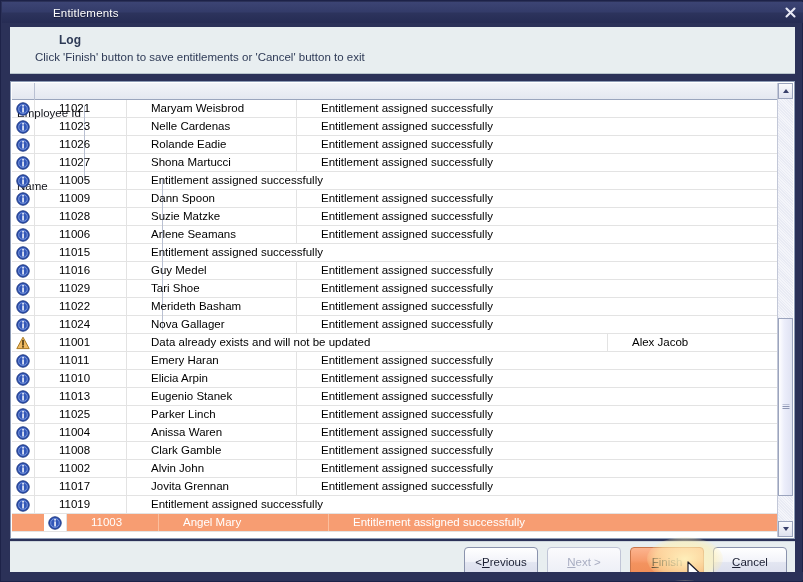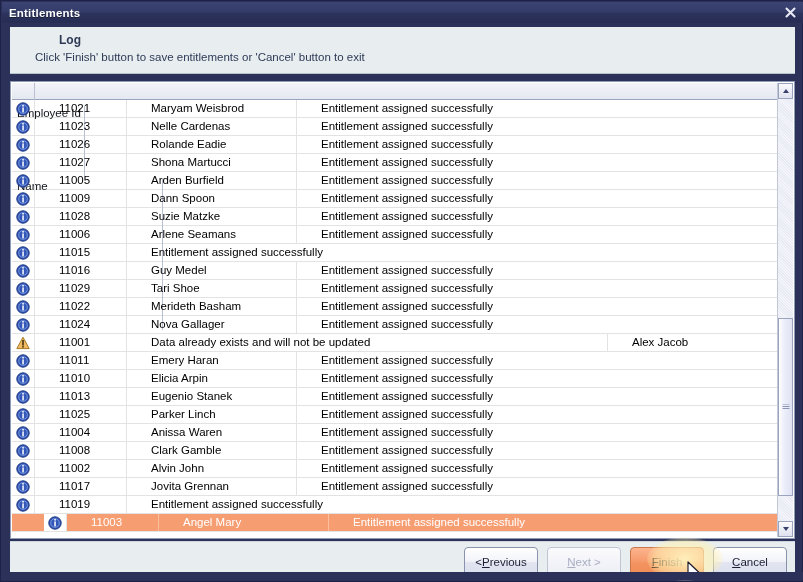--- a/index.html
+++ b/index.html
@@ -33,25 +33,26 @@
     left: 1px; top: 1px;
     width: 801px;
     height: 21px;
     background: linear-gradient(to bottom, #3c4474 0%, #343c6a 45%, #2c335c 55%, #262c54 100%);
     display: flex;
     align-items: center;
     justify-content: space-between;
   }
   .titlebar-title {
     color: #ffffff;
-    font-weight: bold;
+    font-weight: normal;
     font-size: 11.5px;
-    padding-left: 7px;
+    padding-left: 18px;
     letter-spacing: 0.2px;
     text-shadow: 0 1px 0 rgba(0,0,0,0.4);
+    margin-left: 33px;
   }
   .titlebar-close {
     width: 26px;
     height: 20px;
     display: flex;
     align-items: center;
     justify-content: center;
     cursor: pointer;
   }
   .titlebar-close svg { display:block; }
@@ -394,21 +395,20 @@
               <span class="ico">
                 <svg class="ico" viewBox="0 0 14 14">
                   <circle cx="7" cy="7" r="6.2" fill="#3257b8" stroke="#1d3780" stroke-width="1"></circle>
                   <circle cx="7" cy="7" r="4.3" fill="none" stroke="#7f9bdd" stroke-width="0.9"></circle>
                   <rect x="6.3" y="3.0" width="1.5" height="1.6" fill="#ffffff"></rect>
                   <rect x="6.3" y="5.4" width="1.5" height="5.0" fill="#ffffff"></rect>
                 </svg>
               </span>
             </div>
             <div class="cell col-id">11005</div>
-            <div class="cell col-name">Arden Burfield</div>
             <div class="cell col-desc">Entitlement assigned successfully</div>
           </div>
           <div class="grid-row">
             <div class="cell icon-col col-icon">
               <span class="ico">
                 <svg class="ico" viewBox="0 0 14 14">
                   <circle cx="7" cy="7" r="6.2" fill="#3257b8" stroke="#1d3780" stroke-width="1"></circle>
                   <circle cx="7" cy="7" r="4.3" fill="none" stroke="#7f9bdd" stroke-width="0.9"></circle>
                   <rect x="6.3" y="3.0" width="1.5" height="1.6" fill="#ffffff"></rect>
                   <rect x="6.3" y="5.4" width="1.5" height="5.0" fill="#ffffff"></rect>

